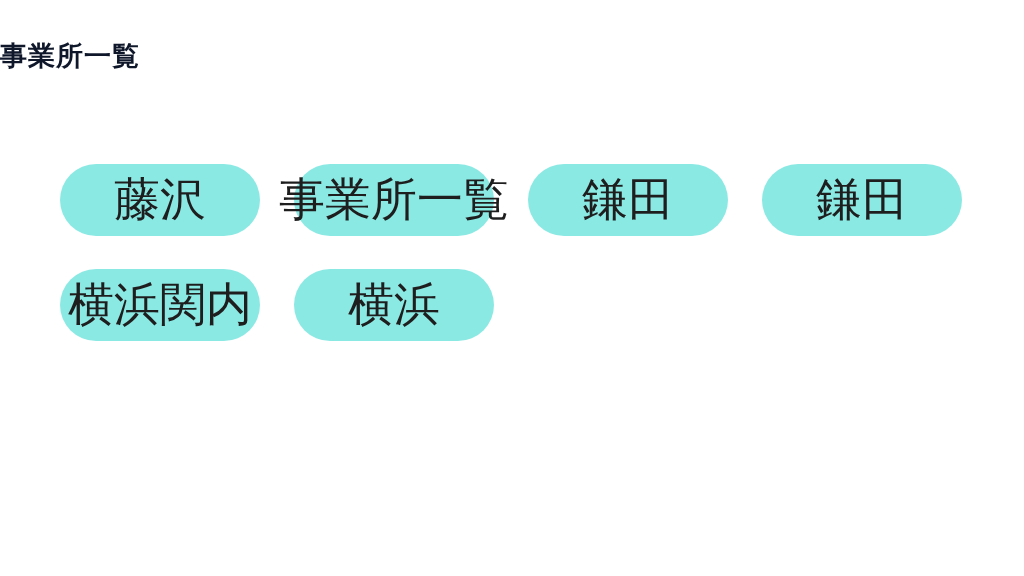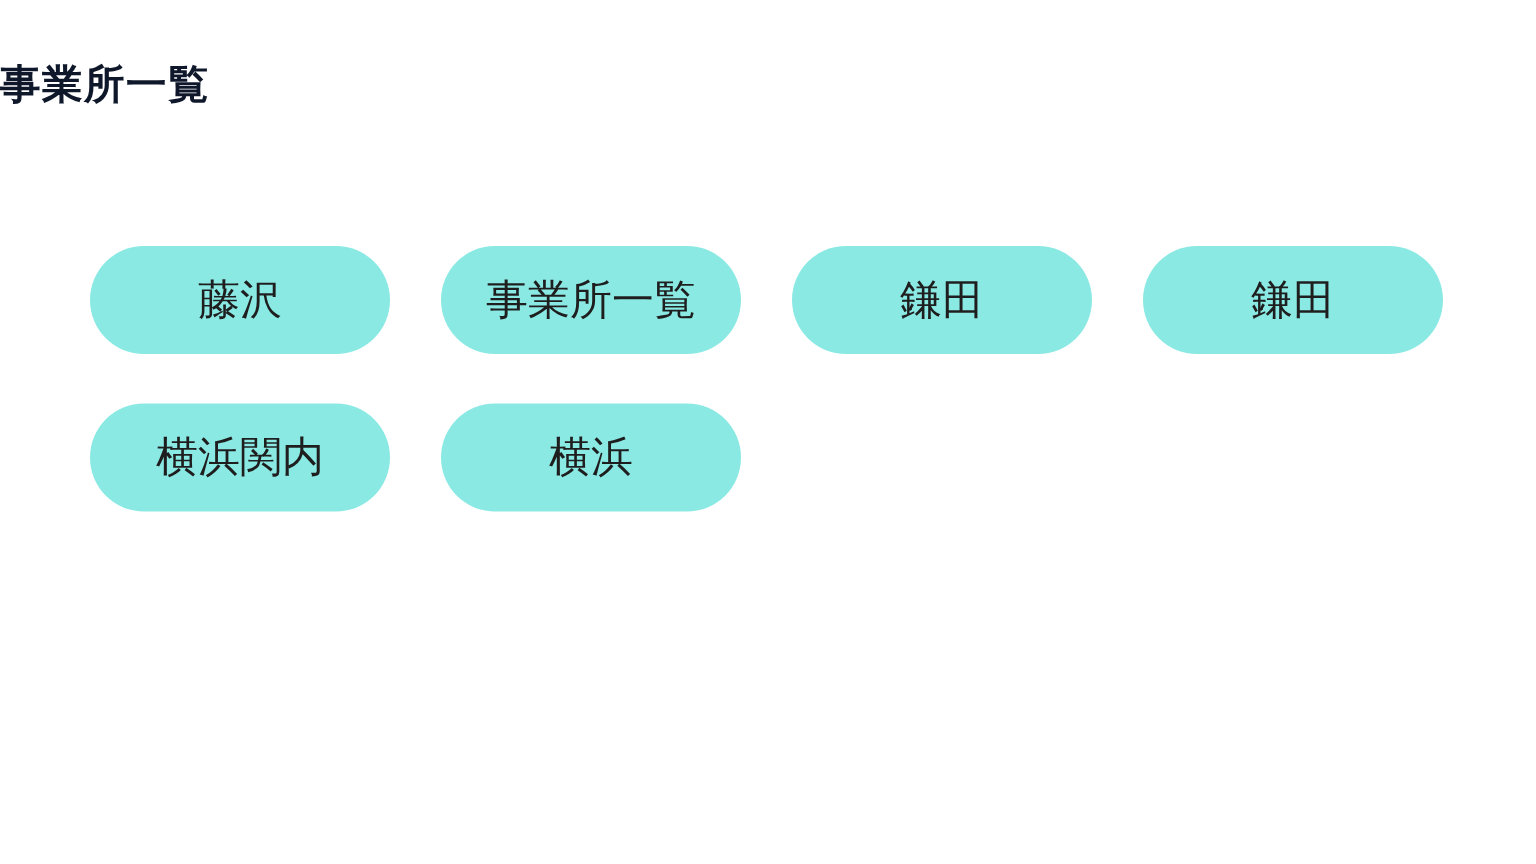--- a/index.html
+++ b/index.html
@@ -42,21 +42,21 @@
   .pill {
     width: 200px;
     height: 72px;
     background: #8BE9E4;
     border: none;
     border-radius: 36px;
     display: flex;
     align-items: center;
     justify-content: center;
     font-family: "Liberation Sans", "DejaVu Sans", sans-serif;
-    font-size: 28px;
+    font-size: 46px;
     color: #1E1E1E;
     cursor: pointer;
     padding: 0;
     white-space: nowrap;
   }
 </style>
 </head>
 <body>
 
 <div class="canvas">

